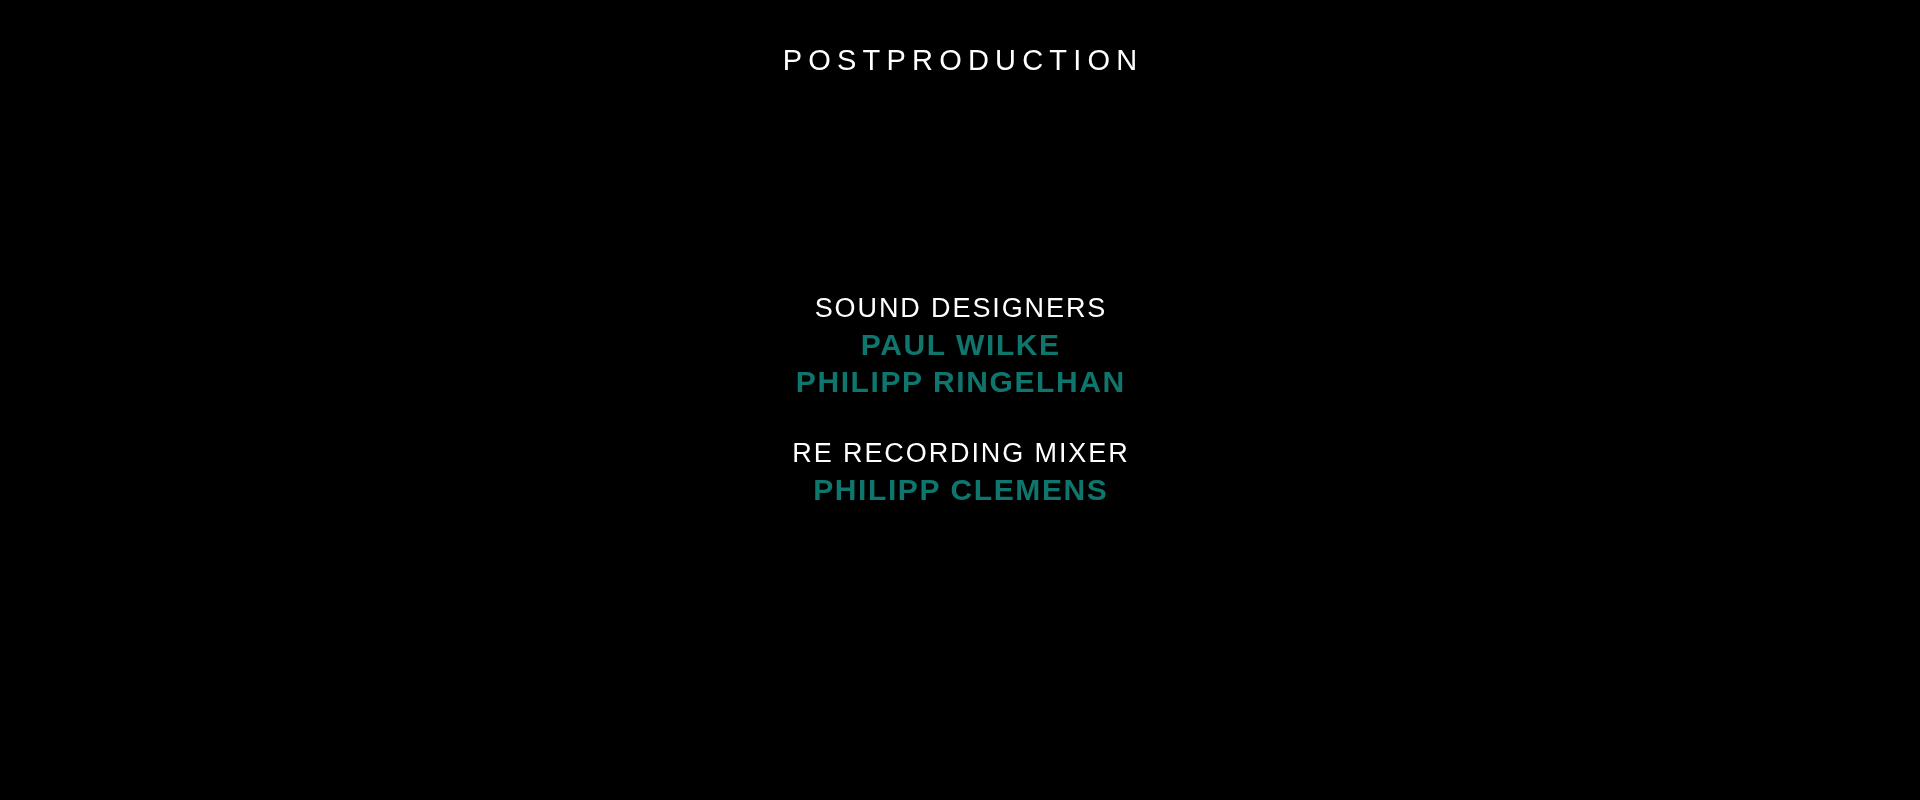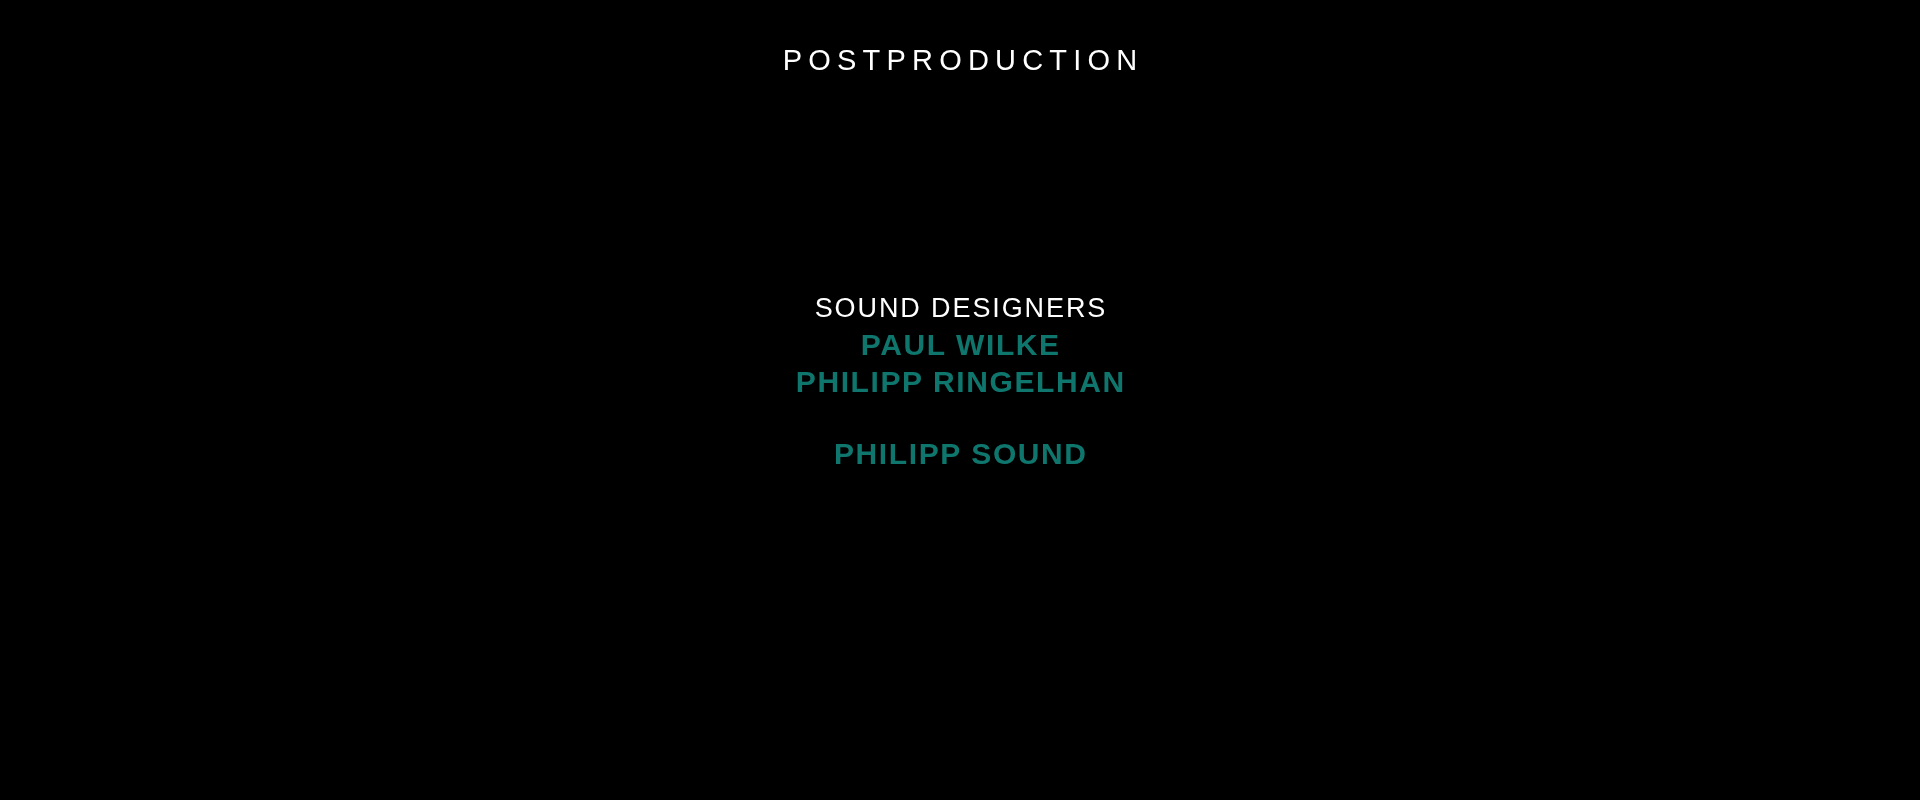--- a/index.html
+++ b/index.html
@@ -88,17 +88,18 @@
 
   <div class="credits-stack">
 
     <div class="credit-block">
       <span class="role-label">SOUND DESIGNERS</span>
       <span class="credit-name">PAUL WILKE</span>
       <span class="credit-name">PHILIPP RINGELHAN</span>
     </div>
 
     <div class="credit-block">
-      <span class="credit-name">PHILIPP SOUND</span>
+      <span class="role-label">RE RECORDING MIXER</span>
+      <span class="credit-name">PHILIPP CLEMENS</span>
     </div>
 
   </div>
 </div>
 
 </body></html>

